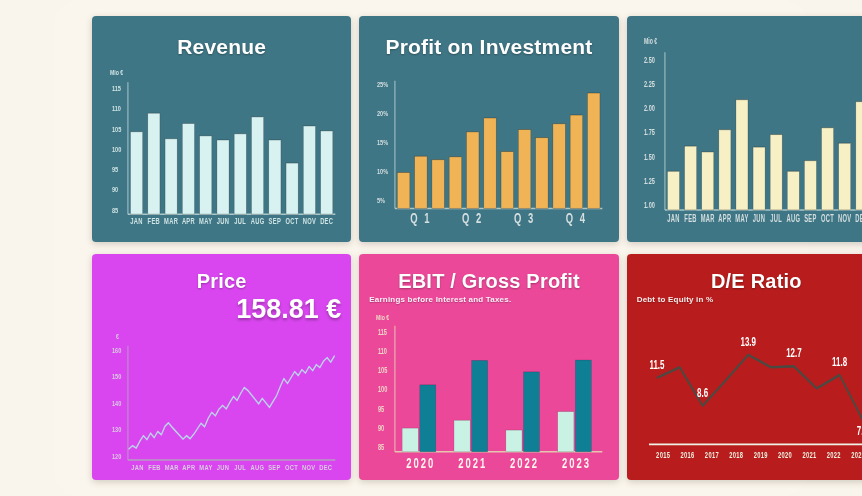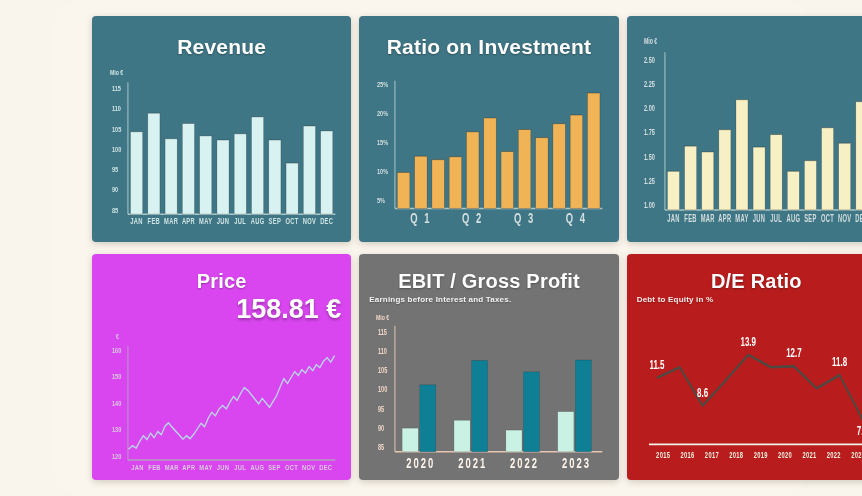--- a/index.html
+++ b/index.html
@@ -30,21 +30,21 @@
   .panel {
     position: relative;
     border-radius: 4px;
     overflow: hidden;
     box-shadow: 0 2px 7px rgba(60,50,40,0.22);
     padding: 8px 10px 6px 10px;
     display: flex; flex-direction: column;
   }
   .p-teal   { background: #3f7685; }
   .p-purple { background: #d946ef; }
-  .p-clay   { background: #737373; }
+  .p-clay   { background: #ec4899; }
   .p-sage   { background: #b91c1c; }
 
   .title {
     text-align: center;
     color: #ffffff;
     font-weight: bold;
     font-size: 21px;
     letter-spacing: 0.2px;
     text-shadow: 0 1px 2px rgba(0,0,0,0.30);
     line-height: 1.05;
@@ -139,21 +139,21 @@
               <text x="173.33333333333331" y="112" text-anchor="middle" class="xtick tick-teal">SEP</text>
               <text x="190.66666666666666" y="112" text-anchor="middle" class="xtick tick-teal">OCT</text>
               <text x="207.99999999999997" y="112" text-anchor="middle" class="xtick tick-teal">NOV</text>
               <text x="225.33333333333331" y="112" text-anchor="middle" class="xtick tick-teal">DEC</text>
             </g>
         </svg>
       </div>
     </div>
 
     <div class="panel p-teal">
-      <div class="title">Ratio on Investment</div>
+      <div class="title">Profit on Investment</div>
       <div class="plot">
         <svg viewBox="0 0 240 120" preserveAspectRatio="none">
           <g>
             <text class="ytick tick-gold" x="8" y="17">25%</text>
             <text class="ytick tick-gold" x="8" y="37">20%</text>
             <text class="ytick tick-gold" x="8" y="57">15%</text>
             <text class="ytick tick-gold" x="8" y="77">10%</text>
             <text class="ytick tick-gold" x="8" y="97">5%</text>
           </g>
           <line class="ln-teal" x1="26" y1="13" x2="26" y2="101" stroke-width="1"></line>

